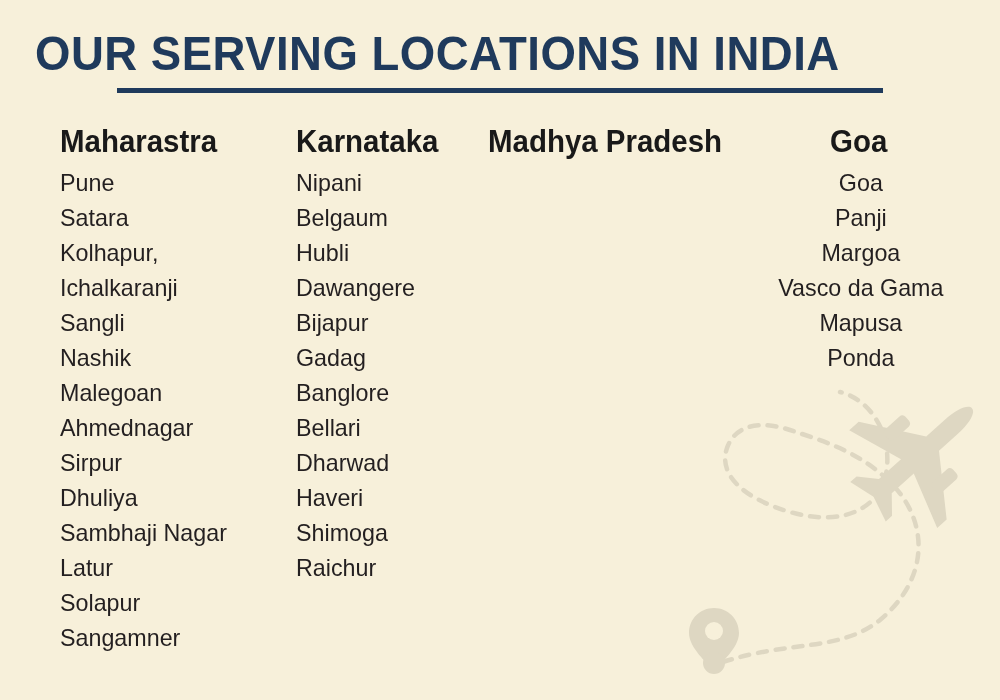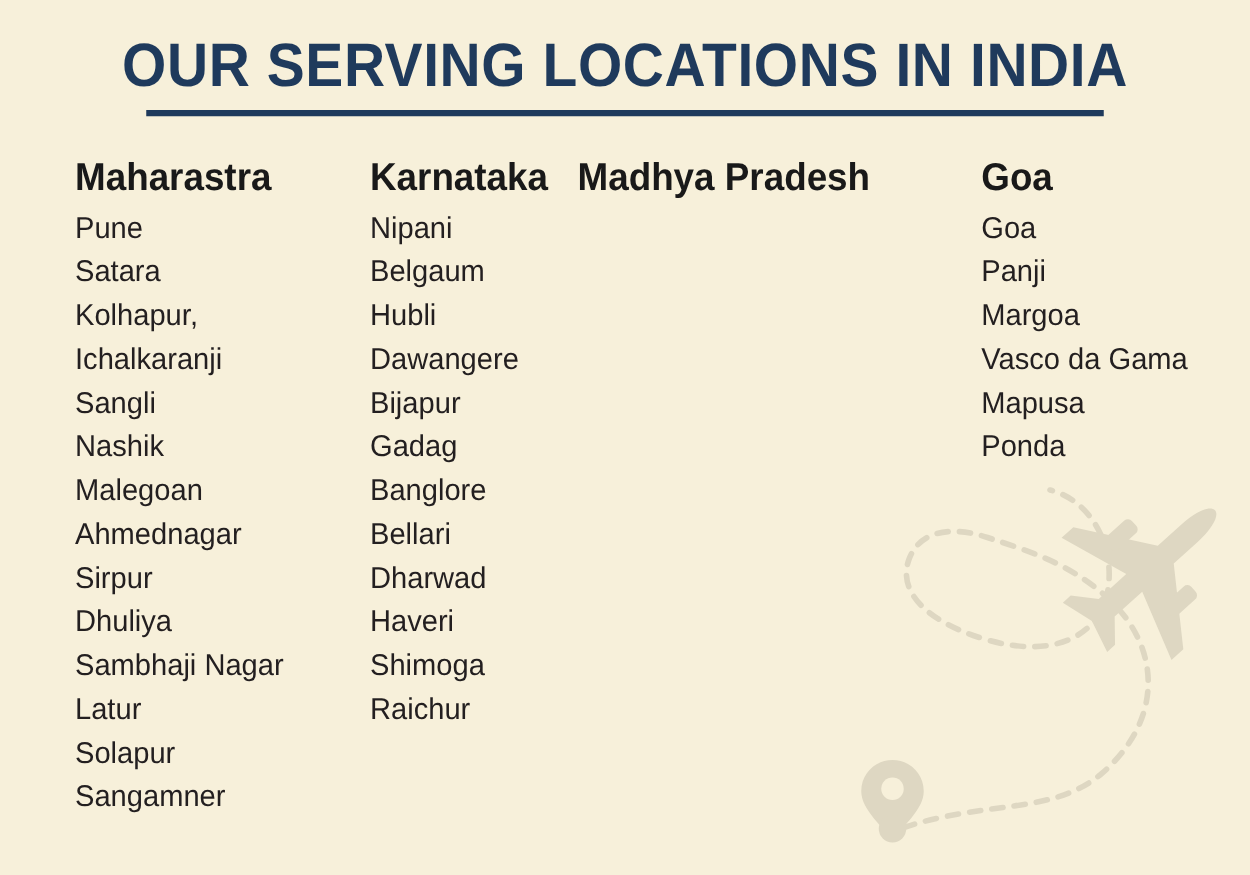--- a/index.html
+++ b/index.html
@@ -33,21 +33,21 @@
     z-index: 0;
     pointer-events: none;
   }
 
   
   #title-block {
     position: absolute;
     left: 0;
     top: 28px;
     width: 1000px;
-    text-align: center;
+    text-align: left;
     z-index: 2;
   }
   #page-title {
     font-family: "Liberation Sans Narrow", "Liberation Sans", sans-serif;
     font-size: 49px;
     font-weight: bold;
     letter-spacing: 0.5px;
     color: #1F3A5C;
     line-height: 1.05;
     white-space: nowrap;
@@ -69,22 +69,22 @@
     width: 1000px;
     height: 560px;
     z-index: 2;
   }
   .column {
     position: absolute;
     top: 0;
   }
   .col-0 { left: 60px;  width: 220px; }
   .col-1 { left: 296px; width: 200px; }
-  .col-2 { left: 462px; width: 290px; }
-  .col-3 { left: 785px; width: 210px; }
+  .col-2 { left: 488px; width: 290px; }
+  .col-3 { left: 759px; width: 210px; text-align: center; }
 
   .col-head {
     font-family: "Liberation Sans Narrow", "Liberation Sans", sans-serif;
     font-size: 31px;
     font-weight: bold;
     color: #191919;
     line-height: 40px;
     white-space: nowrap;
     margin-bottom: 3px;
     transform: scaleX(0.95);

